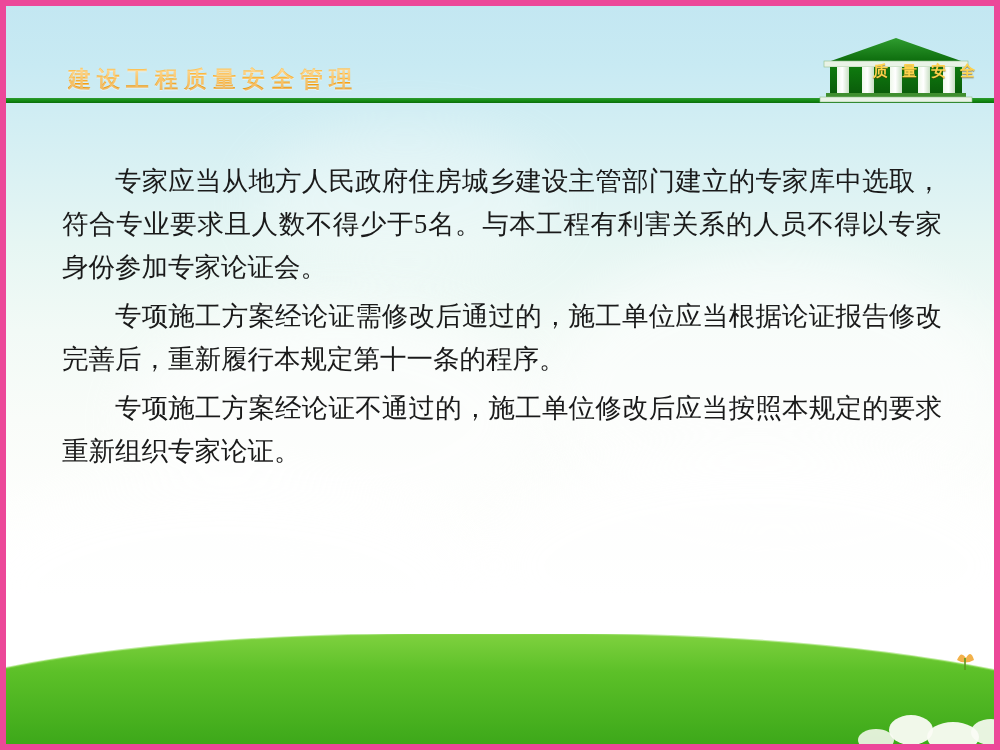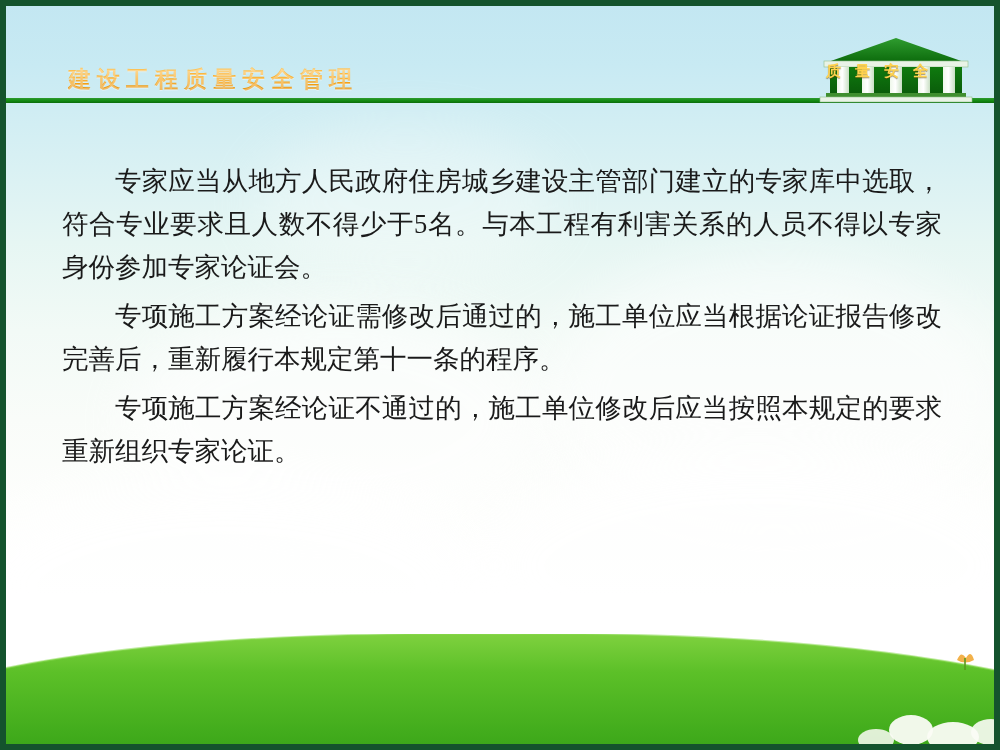--- a/index.html
+++ b/index.html
@@ -5,21 +5,21 @@
   html,body{margin:0;padding:0;}
   body{
     width:1000px;height:750px;overflow:hidden;
     font-family:"Liberation Serif","DejaVu Serif",serif;
     background:#ffffff;
   }
 
   
   #slide{
     position:relative;width:1000px;height:750px;overflow:hidden;
-    background:#14532d;
+    background:#ec4899;
   }
   .slide-inner{
     position:absolute;left:6px;top:6px;width:988px;height:738px;
     overflow:hidden;
     background:
       linear-gradient(180deg,
         #c3e7f2 0%,
         #c8eaf3 8%,
         #d7f0f3 20%,
         #e6f6f3 32%,
@@ -52,22 +52,22 @@
   }
   .header-rule{
     position:absolute;left:0;top:92px;width:988px;height:5px;
     background:linear-gradient(180deg,#2f9b2f 0%,#128a12 55%,#0b6d0b 100%);
   }
 
   
   .logo{position:absolute;left:806px;top:30px;width:168px;height:68px;}
   .logo svg{display:block;}
   .logo-text{
-    position:absolute;left:0;top:26px;width:168px;
-    text-align:left;
+    position:absolute;left:9px;top:26px;width:168px;
+    text-align:right;
     font-family:"Liberation Sans","DejaVu Sans",sans-serif;
     font-size:15px;font-weight:bold;letter-spacing:14px;text-indent:14px;
     color:#ffd24d;
     text-shadow:0 1px 1px rgba(90,60,0,.55);
     white-space:nowrap;
   }
 
   
   .content{
     position:absolute;left:56px;top:142px;width:880px;

